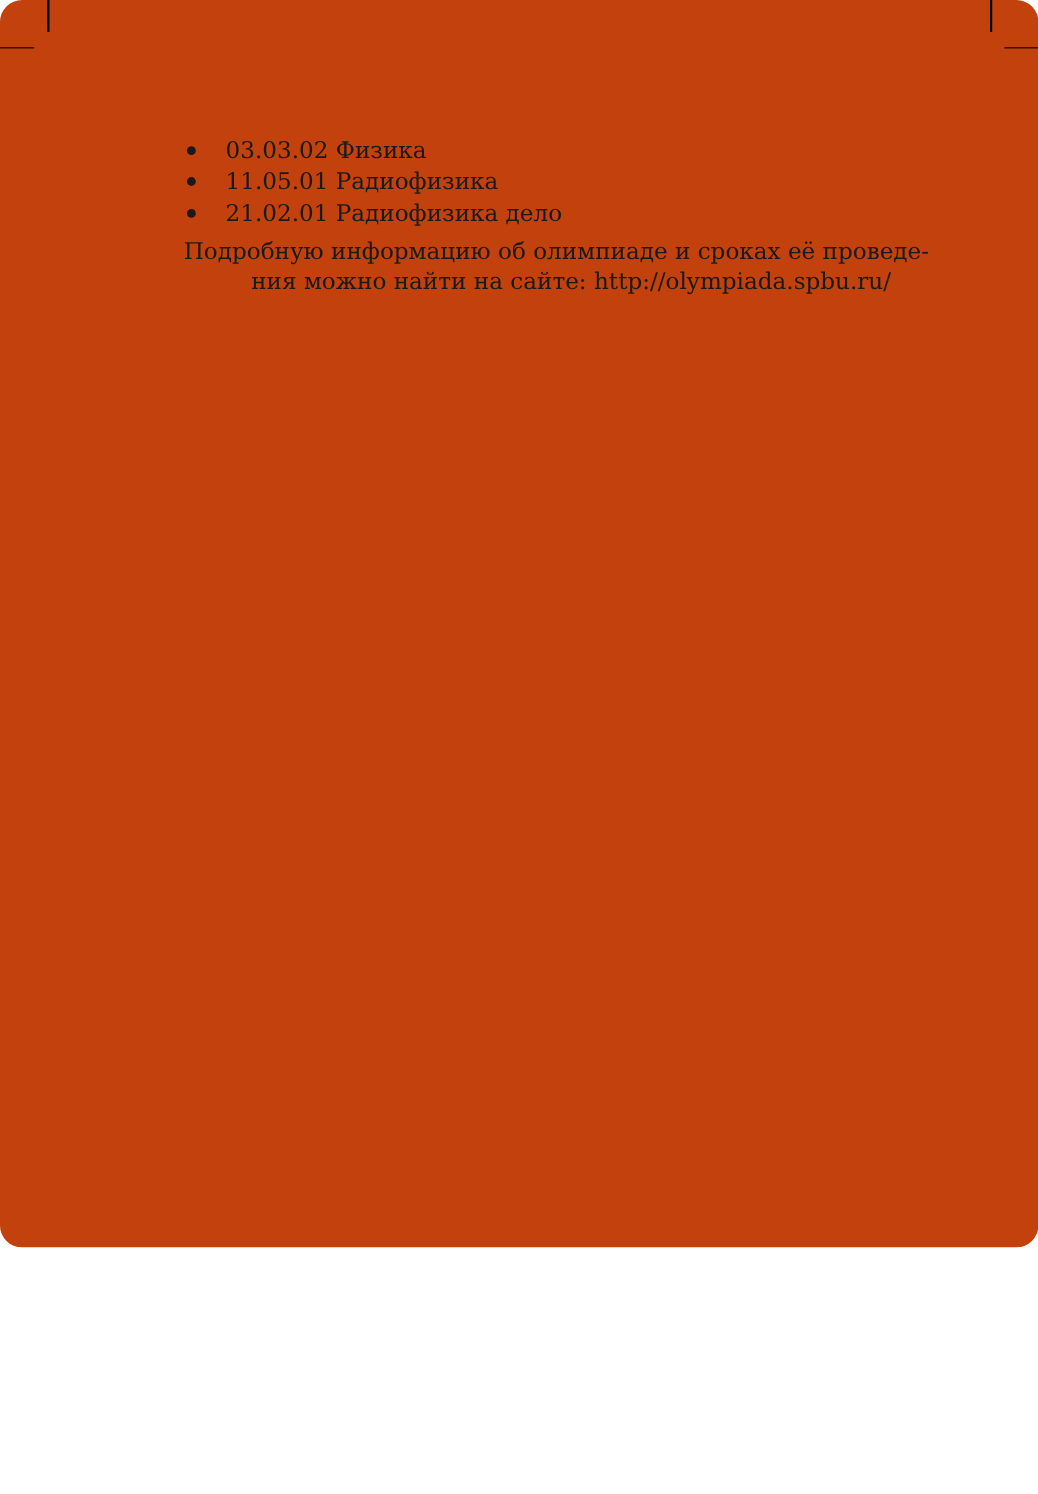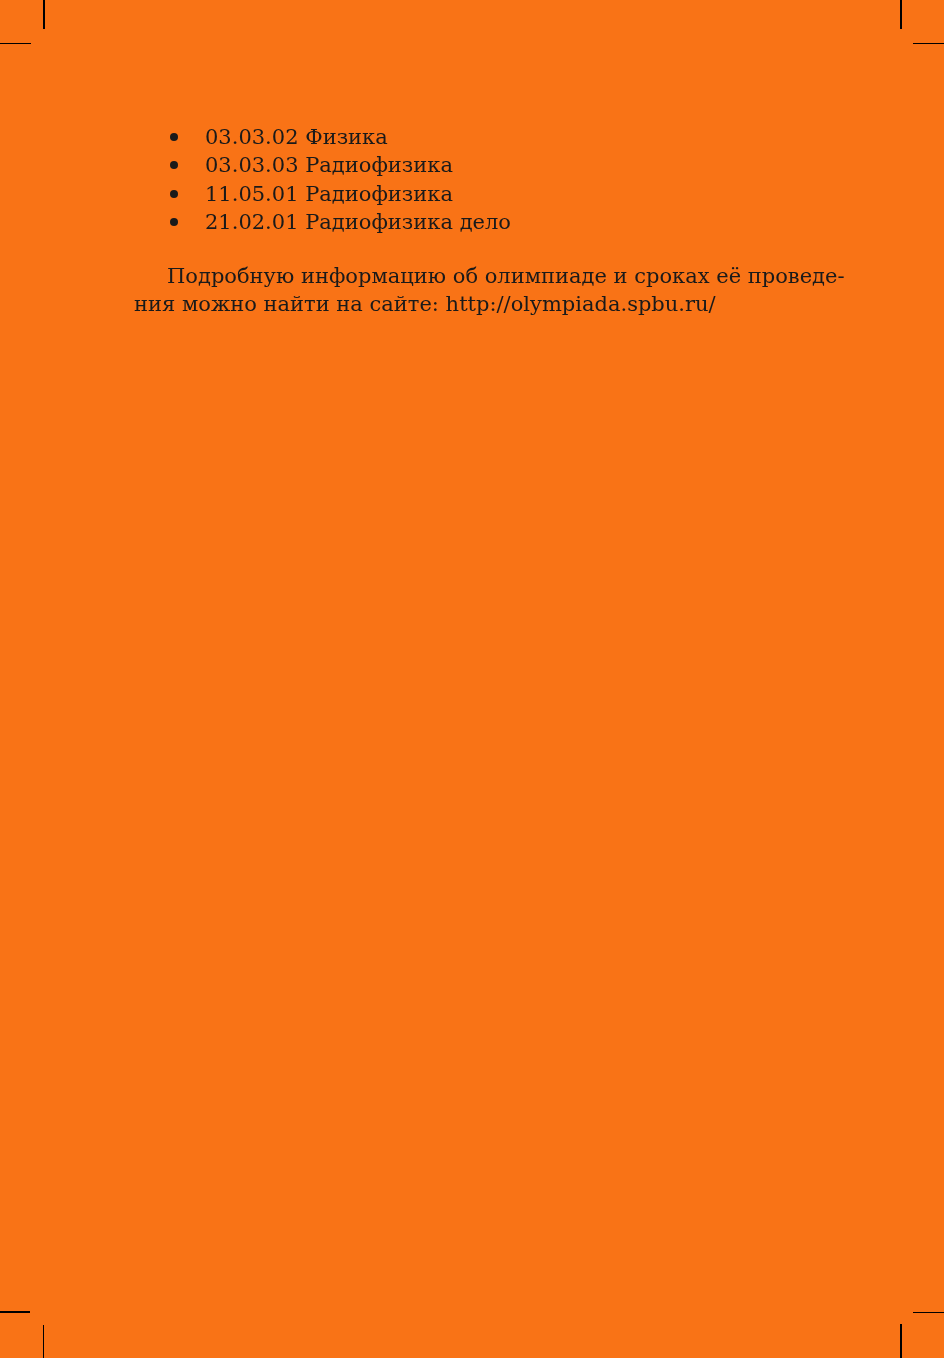--- a/index.html
+++ b/index.html
@@ -3,24 +3,25 @@
 <meta charset="utf-8">
 <style>
   html, body {
     margin: 0;
     padding: 0;
     background: #ffffff;
   }
   .page {
     position: relative;
     width: 944px;
-    height: 1358px;
-    background: #f97316;
+    height: 1134px;
+    background: #c2410c;
     overflow: hidden;
     font-family: "DejaVu Serif", serif;
+    border-radius: 20px;
   }
   
   .crop-mark {
     position: absolute;
     background: #000000;
   }
   .cm-tl-v { left: 43px;    top: 0;       width: 1.5px; height: 29px; }
   .cm-tl-h { left: 0;       top: 42.5px;  width: 31px;  height: 1.5px; }
   .cm-tr-v { left: 900px;   top: 0;       width: 1.5px; height: 29px; }
   .cm-tr-h { left: 913px;   top: 42.5px;  width: 31px;  height: 1.5px; }
@@ -51,28 +52,29 @@
   .bullet {
     position: absolute;
     left: 36px;
     top: 10px;
     width: 8px;
     height: 8px;
     border-radius: 50%;
     background: #1a1a1a;
   }
   .para {
-    margin-top: 26px;
+    margin-top: 6px;
   }
   .para .line1 {
     text-indent: 33px;
     white-space: nowrap;
   }
   .para .line2 {
     white-space: nowrap;
+    text-align: right;
   }
 </style>
 </head>
 <body>
 
 <div class="page">
 
   <div class="crop-mark cm-tl-v"></div>
   <div class="crop-mark cm-tl-h"></div>
   <div class="crop-mark cm-tr-v"></div>
@@ -84,24 +86,20 @@
 
   <div class="content">
 
     <ul class="program-list">
       <li>
         <span class="bullet"></span>
         <span>03.03.02</span> <span>Физика</span>
       </li>
       <li>
         <span class="bullet"></span>
-        <span>03.03.03</span> <span>Радиофизика</span>
-      </li>
-      <li>
-        <span class="bullet"></span>
         <span>11.05.01</span> <span>Радиофизика</span>
       </li>
       <li>
         <span class="bullet"></span>
         <span>21.02.01</span> <span>Радиофизика дело</span>
       </li>
     </ul>
 
     <div class="para">
       <div class="line1">Подробную информацию об олимпиаде и сроках её проведе-</div>

